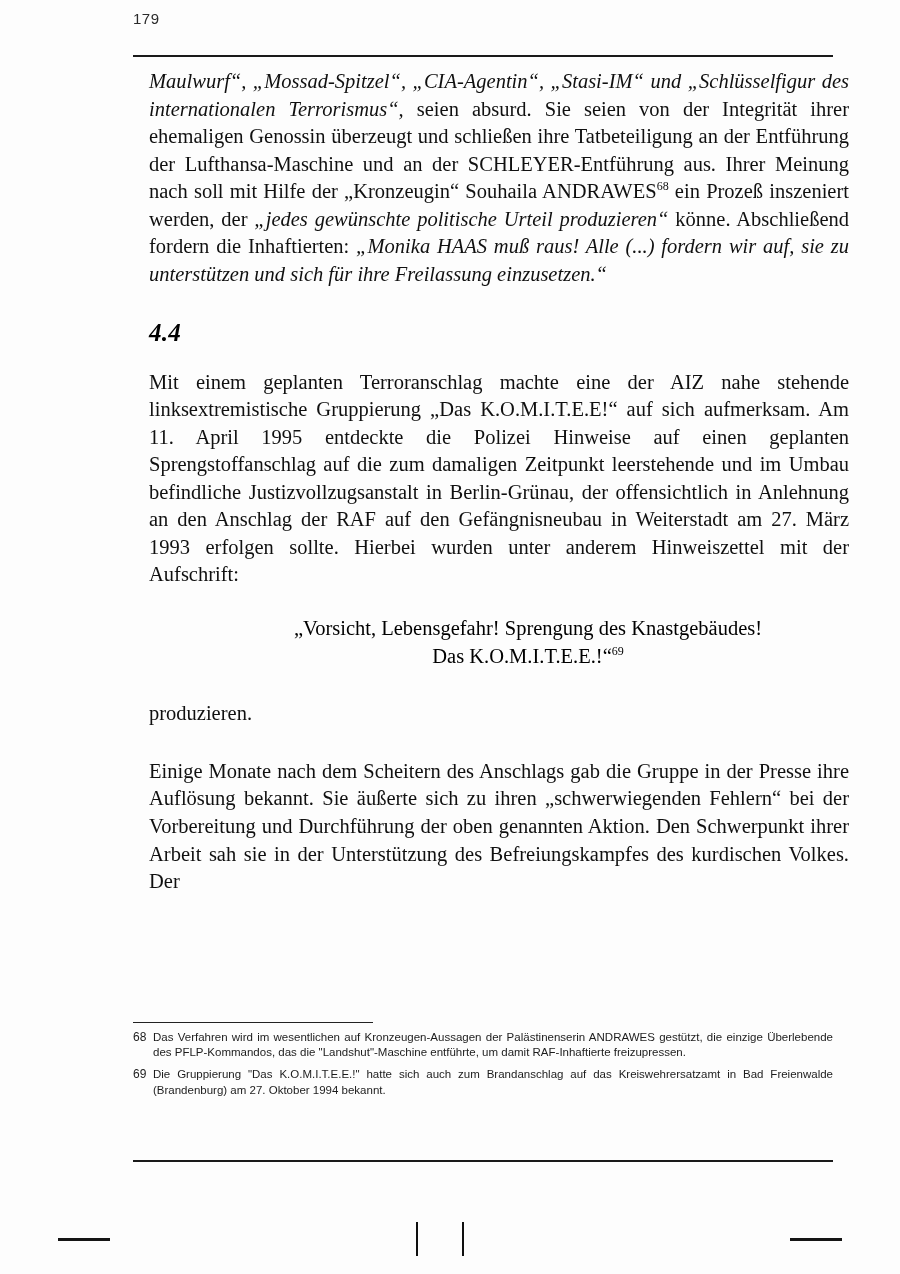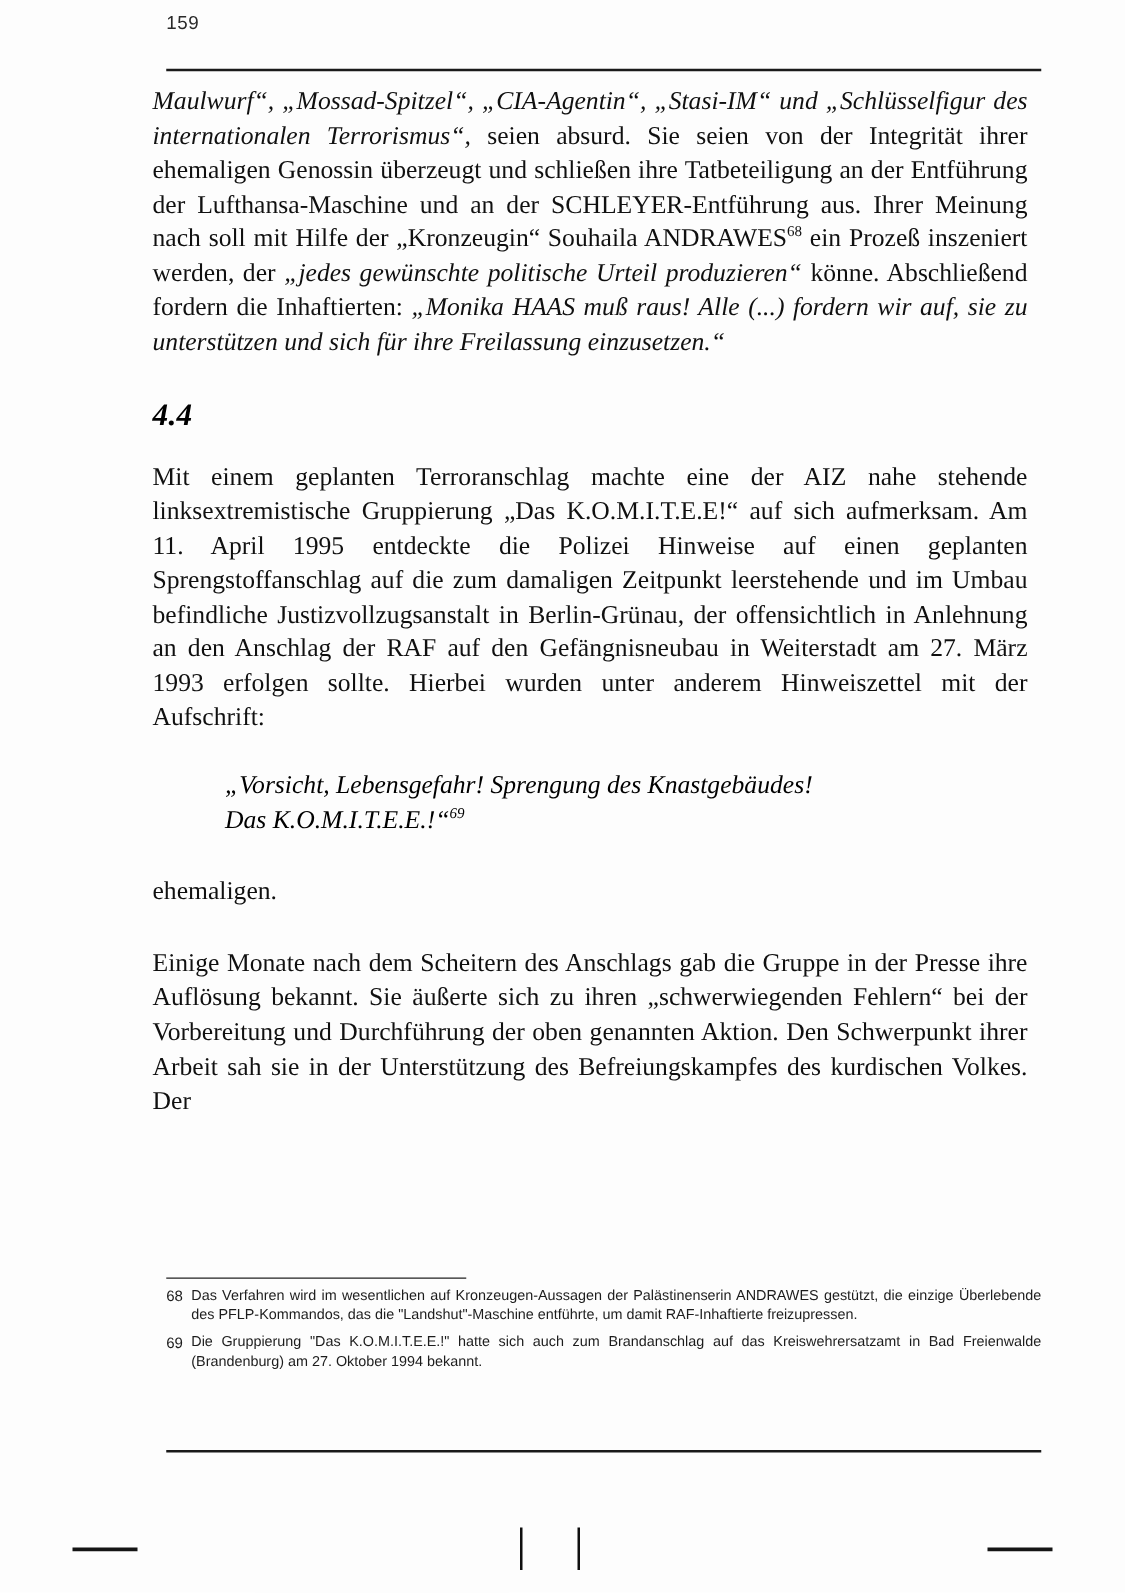--- a/index.html
+++ b/index.html
@@ -48,21 +48,21 @@
   .rule-bottom {
     position: absolute;
     left: 133px;
     top: 1160px;
     width: 700px;
     height: 2px;
     background: #1a1a1a;
   }
   .content {
     position: absolute;
-    left: 122px;
+    left: 149px;
     top: 68px;
     width: 700px;
   }
   p.body {
     margin: 0 0 0 0;
     font-size: 20.5px;
     line-height: 1.345;
     text-align: justify;
     text-justify: inter-word;
     color: #101010;
@@ -87,23 +87,23 @@
     display: flex;
     font-style: italic;
   }
   h2.section-heading .num {
     width: 96px;
     flex: 0 0 96px;
   }
   .quote-block {
     margin: 26px 0 0 0;
     padding-left: 58px;
-    font-style: italic;
     font-size: 20.5px;
     line-height: 1.35;
+    text-align: center;
   }
   .quote-block .line {
     display: block;
   }
   .spacer-md { height: 30px; }
   .footnotes {
     position: absolute;
     left: 133px;
     top: 1030px;
     width: 700px;
@@ -148,42 +148,42 @@
     background: #151515;
   }
   .edge-dash.l { left: 58px; width: 52px; }
   .edge-dash.r { left: 790px; width: 52px; }
 </style>
 </head>
 <body>
 
 <div class="page">
 
-  <div class="page-number">159</div>
+  <div class="page-number">179</div>
 
   <div class="rule-top"></div>
 
   <div class="content">
 
     <p class="body para-intro"><span class="it">Maulwurf“,  „Mossad-Spitzel“,  „CIA-Agentin“,  „Stasi-IM“ und „Schlüsselfigur des internationalen Terrorismus“,</span><span> seien absurd. Sie seien von der Integrität ihrer ehemaligen Genossin überzeugt und schließen ihre Tatbeteiligung an der Entführung der Lufthansa-Maschine und an der SCHLEYER-Entführung aus. Ihrer Meinung nach soll mit Hilfe der „Kronzeugin“ Souhaila ANDRAWES</span><span class="sup">68</span><span> ein Prozeß inszeniert werden, der </span><span class="it">„jedes gewünschte politische Urteil produzieren“</span><span> könne. Abschließend fordern die Inhaftierten: </span><span class="it">„Monika HAAS muß raus! Alle (...) fordern wir auf, sie zu unterstützen und sich für ihre Freilassung einzusetzen.“</span></p>
 
     <h2 class="section-heading">
       <span class="num">4.4</span>
     </h2>
 
     <p class="body">Mit einem geplanten Terroranschlag machte eine der AIZ nahe stehende linksextremistische Gruppierung „Das K.O.M.I.T.E.E!“ auf sich aufmerksam. Am 11. April 1995 entdeckte die Polizei Hinweise auf einen geplanten Sprengstoffanschlag auf die zum damaligen Zeitpunkt leerstehende und im Umbau befindliche Justizvollzugsanstalt in Berlin-Grünau, der offensichtlich in Anlehnung an den Anschlag der RAF auf den Gefängnisneubau in Weiterstadt am 27. März 1993 erfolgen sollte. Hierbei wurden unter anderem Hinweiszettel mit der Aufschrift:</p>
 
     <div class="quote-block">
       <span class="line">„Vorsicht, Lebensgefahr! Sprengung des Knastgebäudes!</span>
       <span class="line"><span>Das K.O.M.I.T.E.E.!“</span><span class="sup">69</span></span>
     </div>
 
     <div class="spacer-md"></div>
 
-    <p class="body">ehemaligen.</p>
+    <p class="body">produzieren.</p>
 
     <div class="spacer-md"></div>
 
     <p class="body">Einige Monate nach dem Scheitern des Anschlags gab die Gruppe in der Presse ihre Auflösung bekannt. Sie äußerte sich zu ihren „schwerwiegenden Fehlern“ bei der Vorbereitung und Durchführung der oben genannten Aktion. Den Schwerpunkt ihrer Arbeit sah sie in der Unterstützung des Befreiungskampfes des kurdischen Volkes. Der</p>
 
   </div>
 
   <div class="rule-footnote"></div>
 
   <div class="footnotes">

